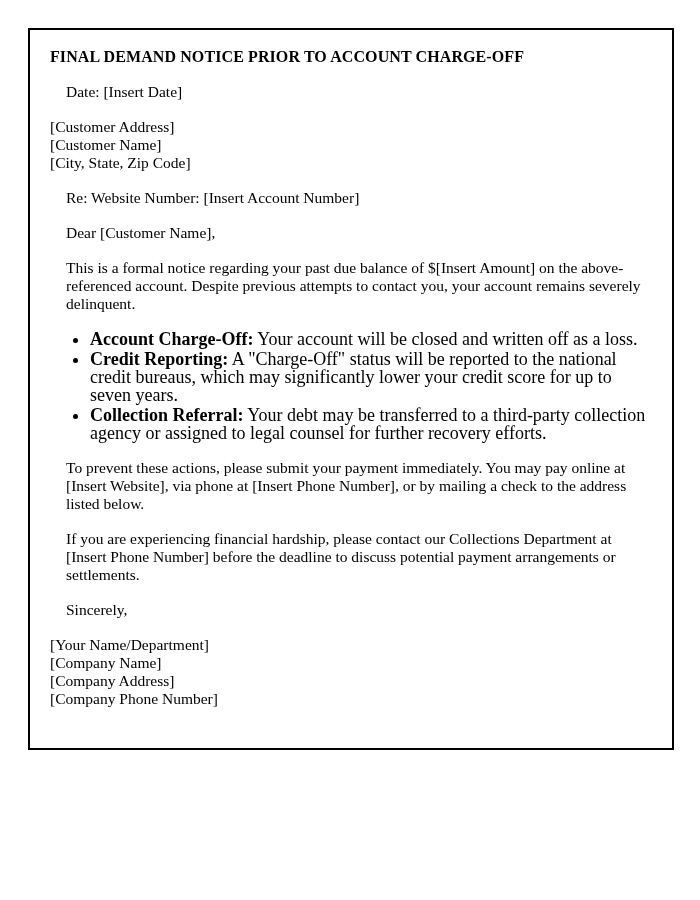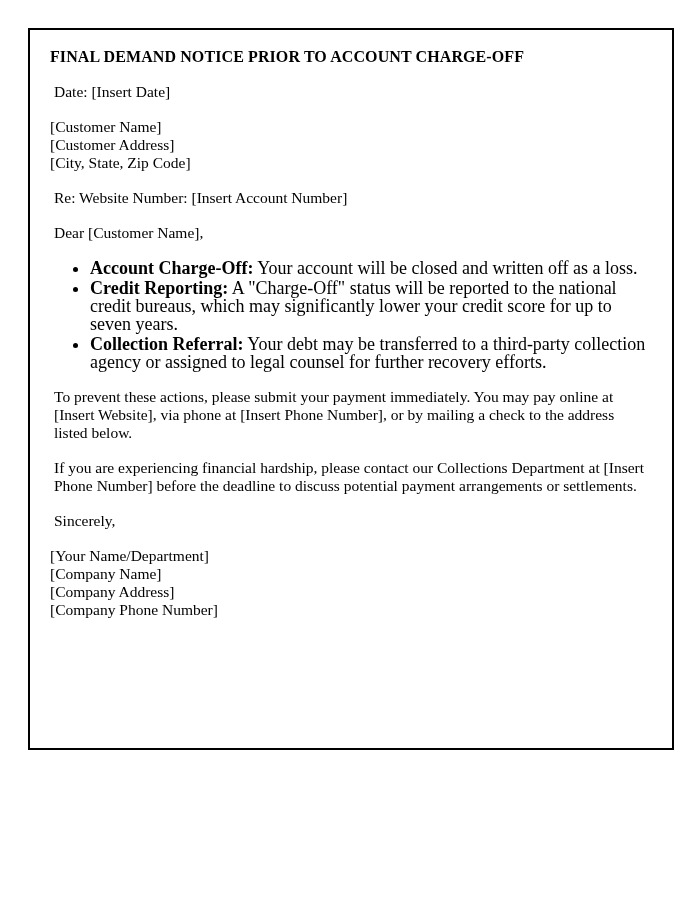--- a/index.html
+++ b/index.html
@@ -32,21 +32,21 @@
     font-size: 16px;
     font-weight: bold;
     line-height: 18px;
     margin: 0 0 17px 0;
     letter-spacing: 0.1px;
   }
   .line, .para, .block {
     font-size: 15.5px;
     line-height: 18px;
   }
-  .para { margin: 0 0 17px 4px; }
+  .para { margin: 0 0 17px 16px; }
   .block { margin: 0 0 17px 0; }
   .block .line { margin: 0; }
   ul.actions-list {
     margin: 0 0 17px 0;
     padding: 0 0 0 40px;
     font-size: 18px;
     line-height: 18px;
   }
   ul.actions-list li { margin: 0 0 2px 0; }
   .b { font-weight: bold; }
@@ -55,29 +55,30 @@
 <body>
 
 <div class="page">
   <div class="letter-box">
 
     <div class="letter-title">FINAL DEMAND NOTICE PRIOR TO ACCOUNT CHARGE-OFF</div>
 
     <div class="para">Date: [Insert Date]</div>
 
     <div class="block">
+      <div class="line">[Customer Address]</div>
       <div class="line">[Customer Name]</div>
-      <div class="line">[Customer Address]</div>
       <div class="line">[City, State, Zip Code]</div>
     </div>
 
     <div class="para">Re: Website Number: [Insert Account Number]</div>
 
     <div class="para">Dear [Customer Name],</div>
 
+    <div class="para">This is a formal notice regarding your past due balance of $[Insert Amount] on the above-referenced account. Despite previous attempts to contact you, your account remains severely delinquent.</div>
 
 
     <ul class="actions-list">
       <li>
         <span class="b">Account Charge-Off:</span>
         <span>Your account will be closed and written off as a loss.</span>
       </li>
       <li>
         <span class="b">Credit Reporting:</span>
         <span>A "Charge-Off" status will be reported to the national credit bureaus, which may significantly lower your credit score for up to seven years.</span>

